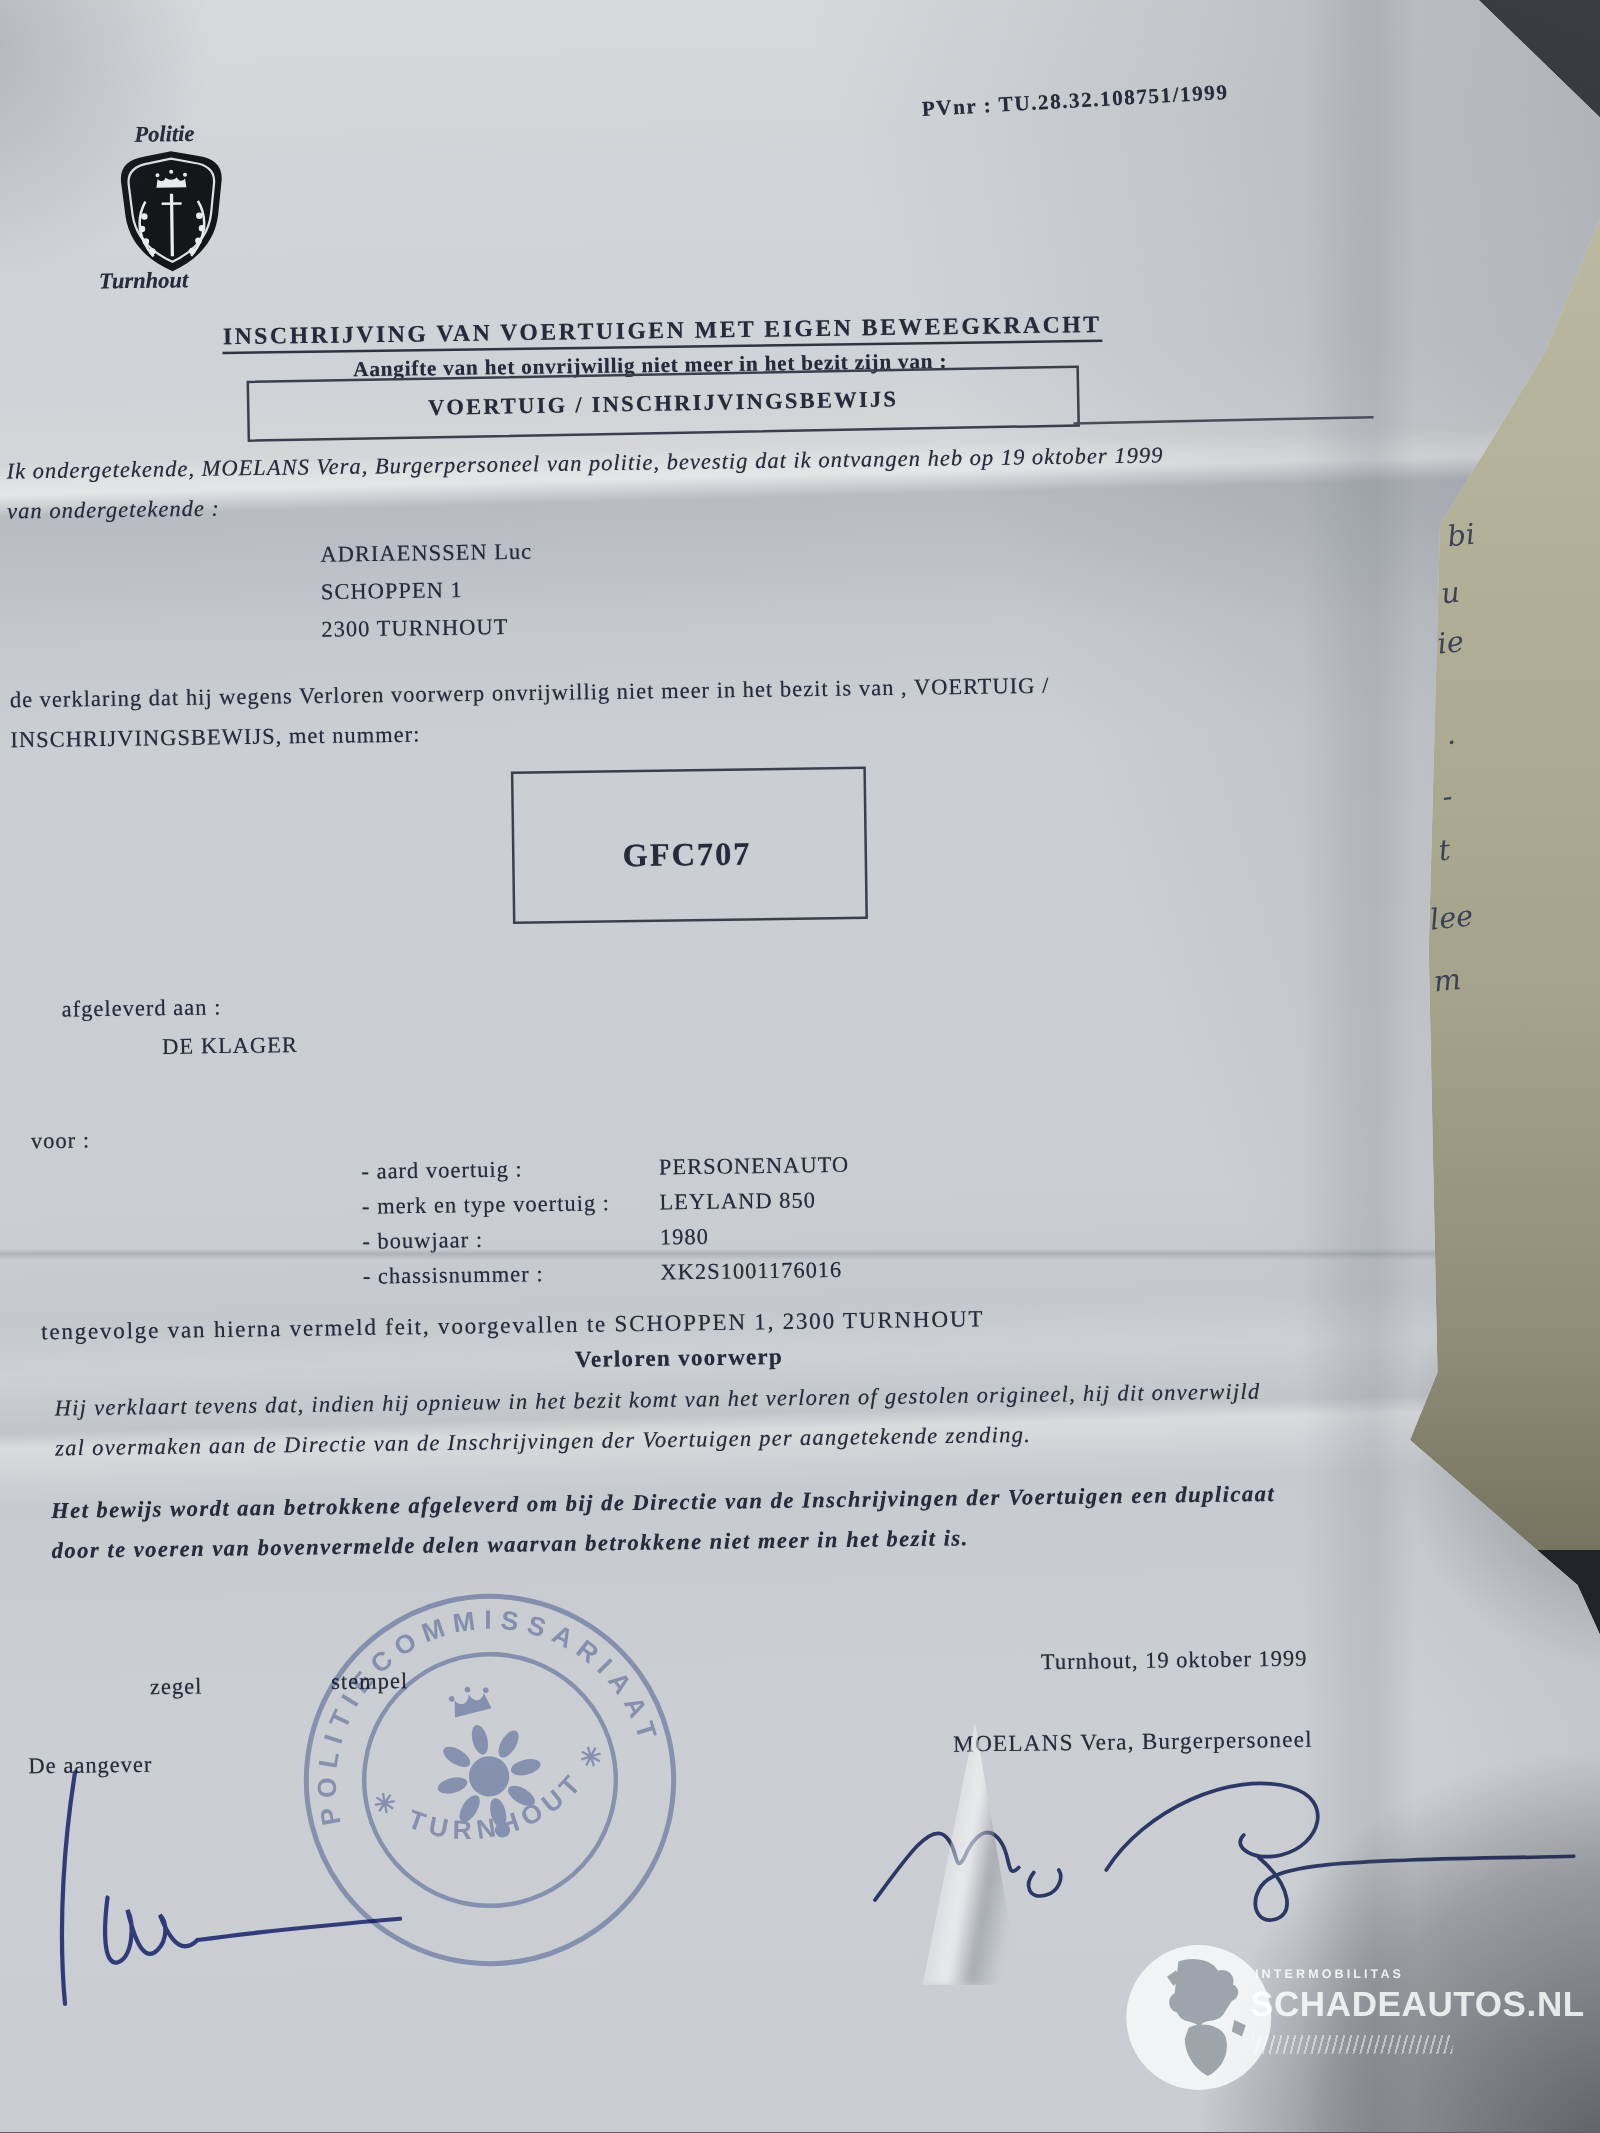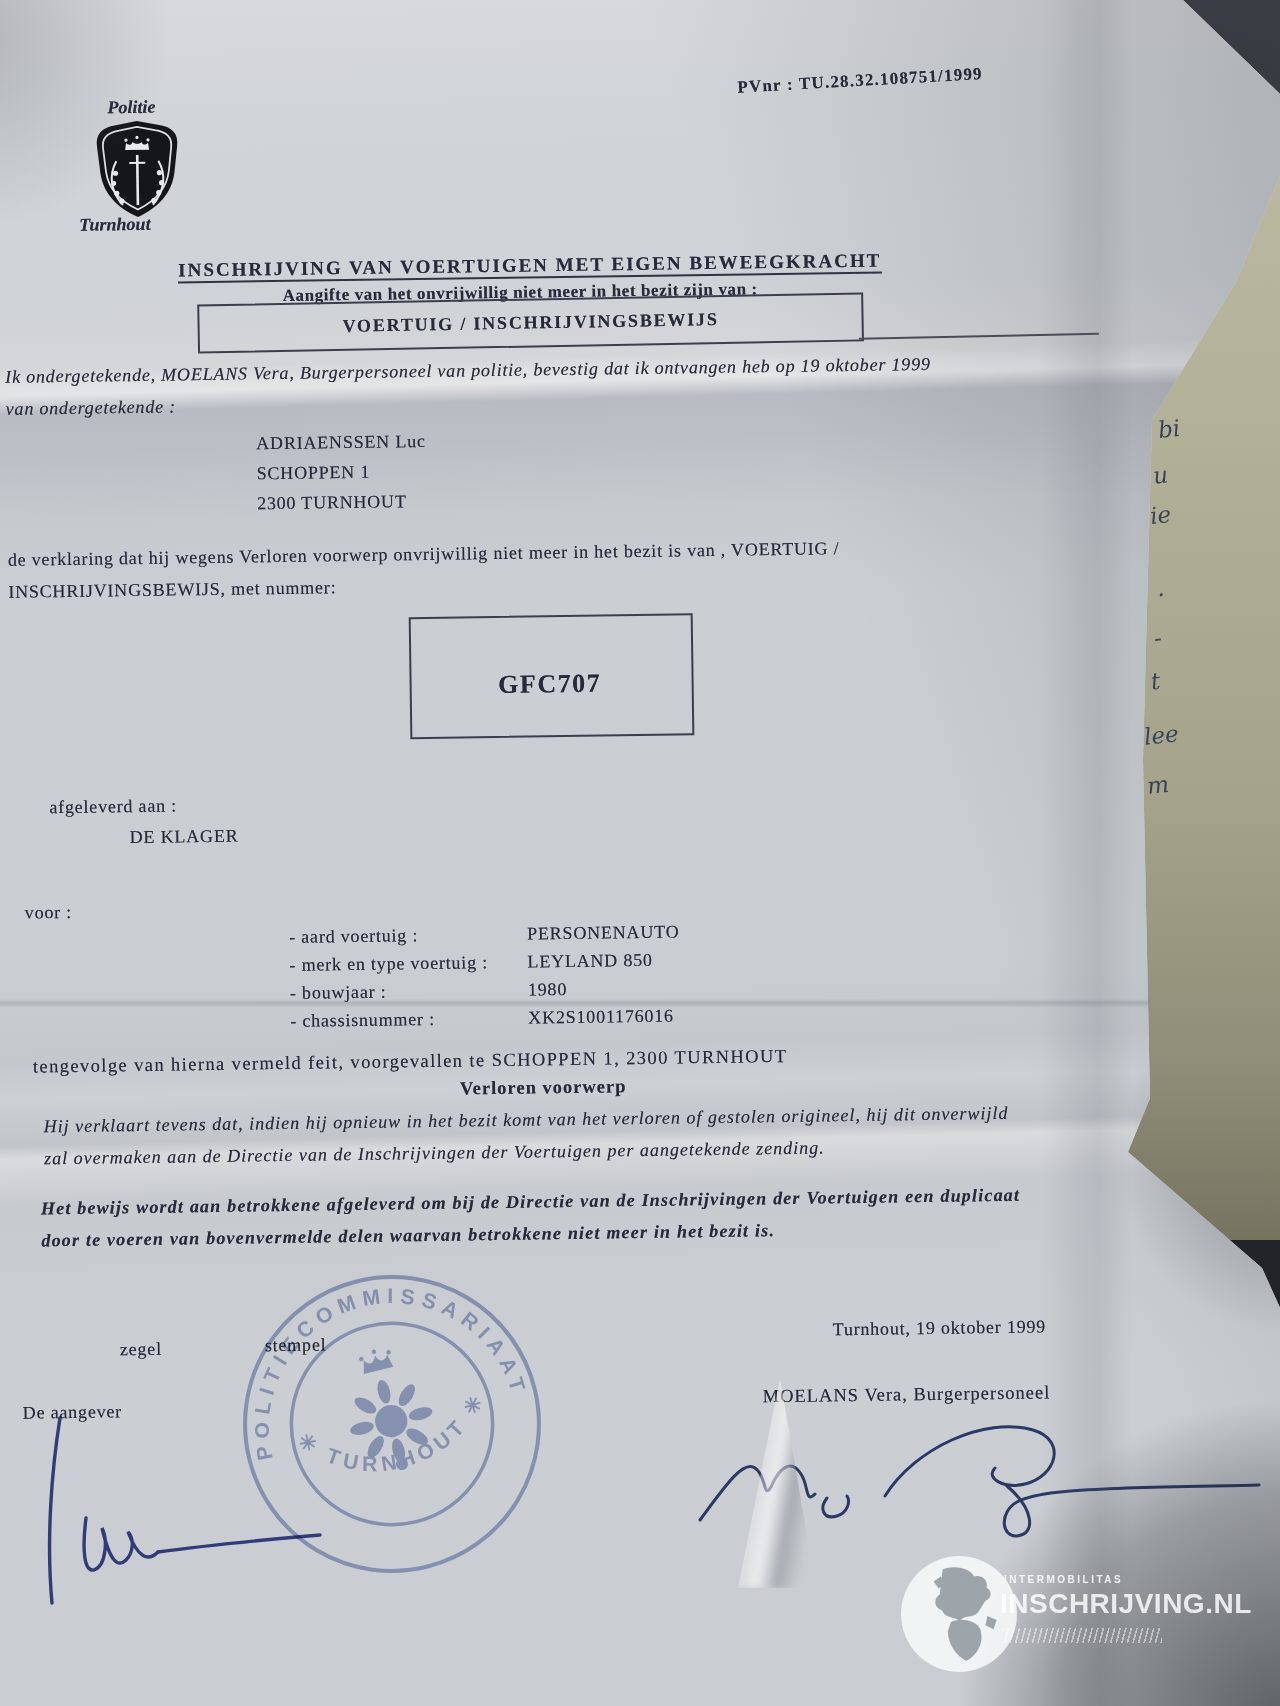--- a/index.html
+++ b/index.html
@@ -220,16 +220,16 @@
   <svg class="abs" style="left:898px;top:1553px" width="122" height="122" viewBox="0 0 120 120">
     <circle cx="60" cy="60" r="57" fill="rgba(248,250,251,.85)"></circle>
     <g fill="#99a0a7" opacity=".95">
       <path d="M44 16 C54 12 70 14 75 23 C82 21 89 26 87 34 C93 37 92 45 86 47 L79 58 C73 65 65 60 61 67 C53 61 47 65 43 56 C35 54 35 44 41 41 Z"></path>
       <path d="M35 28 l7 -5 5 7 -7 5 Z"></path>
       <path d="M52 68 C62 63 77 66 81 75 C85 88 78 101 67 106 C57 101 49 89 49 77 Z"></path>
       <path d="M88 62 l9 4 -3 9 -8 -4 Z"></path>
     </g>
   </svg>
   <div id="wm-top" class="abs">INTERMOBILITAS</div>
-  <div id="wm-main" class="abs">INSCHRIJVING.NL</div>
+  <div id="wm-main" class="abs">SCHADEAUTOS.NL</div>
   <div id="wm-hatch" class="abs"></div>
 
 </div>
 
 </body></html>

